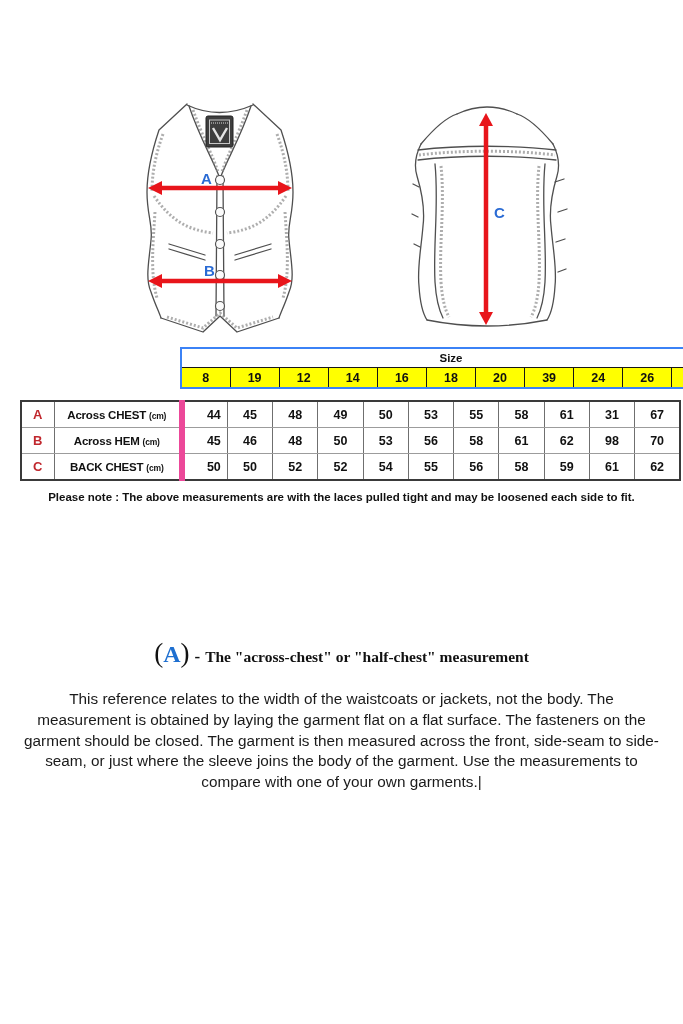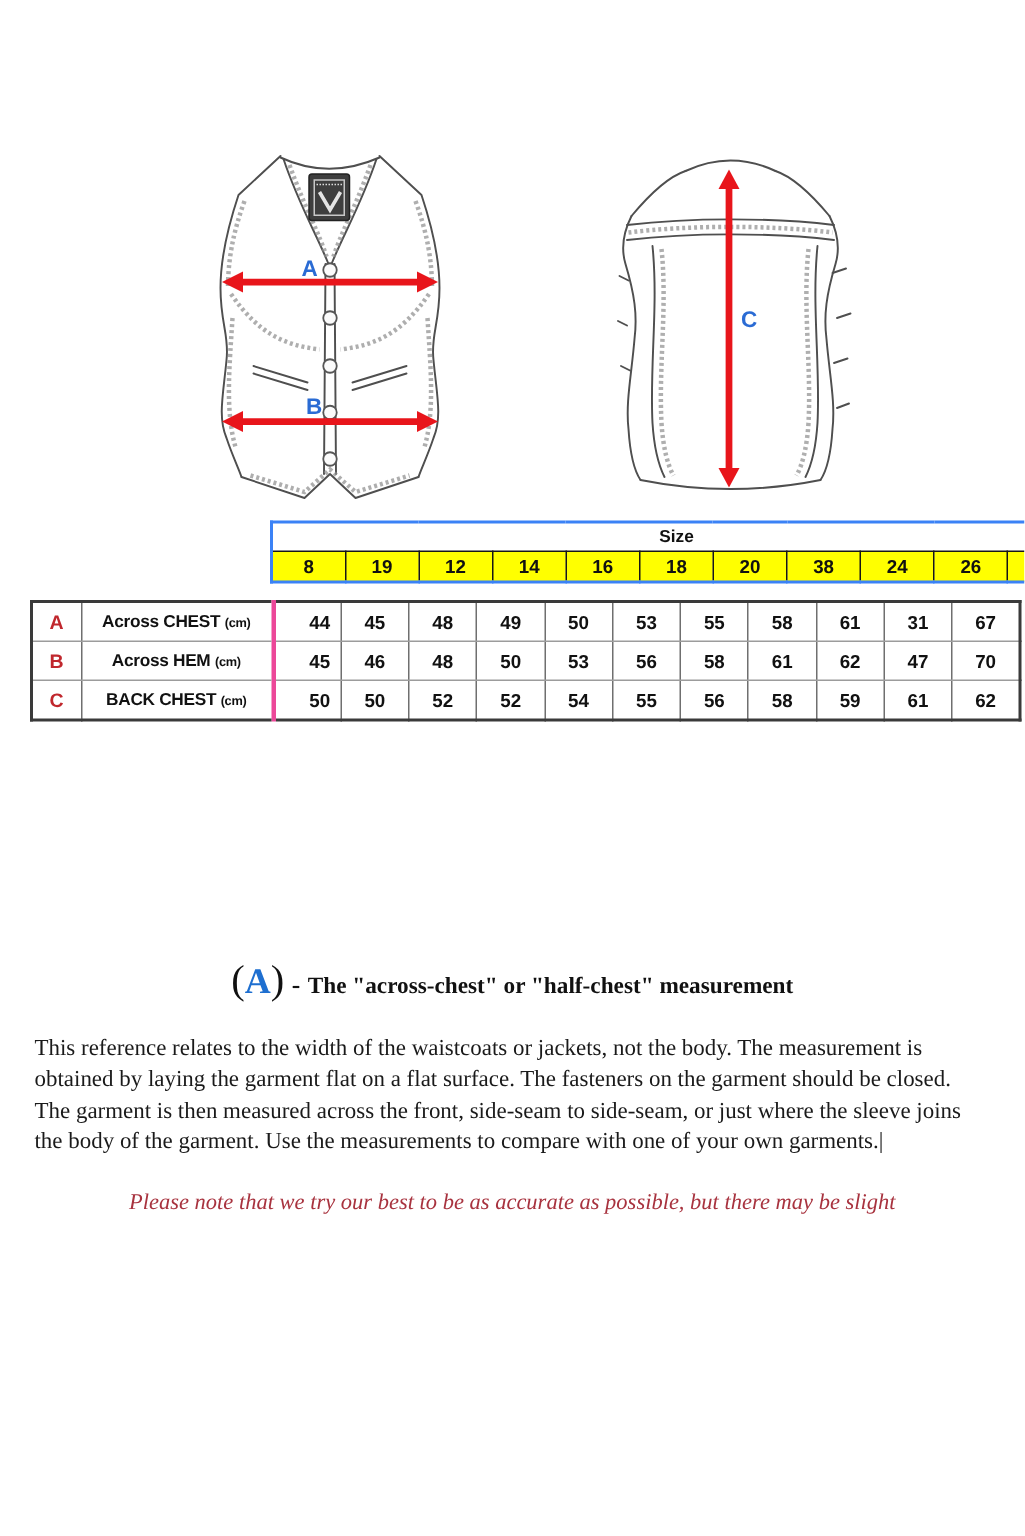--- a/index.html
+++ b/index.html
@@ -33,38 +33,38 @@
   }
   .meas-table td {
     border-left:1px solid #6f6f6f; border-right:1px solid #6f6f6f;
     border-top:1px solid #9c9c9c; border-bottom:1px solid #9c9c9c;
     height:25px; text-align:center; vertical-align:middle; padding:0;
     font-weight:bold; font-size:12.5px; color:#111; background:#fff;
   }
   .meas-table td.letter { color:#c0272d; font-size:13px; }
   .meas-table td.rowlabel { font-size:11.5px; letter-spacing:-0.2px;border-radius:13px; }
   .meas-table td.rowlabel .unit { font-size:8.5px; }
-  .meas-table td.first-val { border-left:3px solid #ec4899;padding-left:16px; }
+  .meas-table td.first-val { border-left:6px solid #ec4899;padding-left:16px; }
 
   
   .fit-note {
     position:absolute; top:491px; left:0; width:683px; text-align:center;
     font-weight:bold; font-size:11.5px; color:#111;
   }
   .exp-heading {
     position:absolute; top:638px; left:0; width:683px; text-align:center;
     font-family:"Liberation Serif", serif; color:#111; white-space:nowrap;
   }
   .exp-heading .paren   { font-size:27px; }
   .exp-heading .hletter { font-size:24px; font-weight:bold; color:#1e6fd0; }
   .exp-heading .hdash   { font-size:17px; font-weight:bold; padding:0 5px; }
   .exp-heading .htext   { font-size:15.5px; font-weight:bold; }
   .exp-body {
-    position:absolute; top:689px; left:23px; width:637px; text-align:left;
-    font-family:Liberation Serif, serif; font-size:15.3px; line-height:1.36; color:#1a1a1a;
+    position:absolute; top:689px; left:23px; width:637px; text-align:center;
+    font-family:Liberation Sans, sans-serif; font-size:15.3px; line-height:1.36; color:#1a1a1a;
   }
   .exp-disc {
     position:absolute; top:792px; left:0; width:683px; text-align:center;
     font-family:"Liberation Serif", serif; font-style:italic;
     font-size:15px; line-height:1.38; color:#a8333f;
   }
 </style>
 </head>
 <body>
 
@@ -154,21 +154,21 @@
       <td class="size-title-cell" colspan="11">Size</td>
     </tr>
     <tr>
       <td class="size-val">8</td>
       <td class="size-val">19</td>
       <td class="size-val">12</td>
       <td class="size-val">14</td>
       <td class="size-val">16</td>
       <td class="size-val">18</td>
       <td class="size-val">20</td>
-      <td class="size-val">38</td>
+      <td class="size-val">39</td>
       <td class="size-val">24</td>
       <td class="size-val">26</td>
       <td class="size-val">28</td>
     </tr>
   </tbody>
     </table>
 
   <table class="meas-table">
     <colgroup>
       <col style="width:33px">
@@ -212,21 +212,21 @@
       </td>
       <td class="first-val">45</td>
       <td>46</td>
       <td>48</td>
       <td>50</td>
       <td>53</td>
       <td>56</td>
       <td>58</td>
       <td>61</td>
       <td>62</td>
-      <td>47</td>
+      <td>98</td>
       <td>70</td>
     </tr>
     <tr>
       <td class="letter">C</td>
       <td class="rowlabel">
         <span>BACK CHEST</span>
         <span class="unit">(cm)</span>
       </td>
       <td class="first-val">50</td>
       <td>50</td>
@@ -236,24 +236,24 @@
       <td>55</td>
       <td>56</td>
       <td>58</td>
       <td>59</td>
       <td>61</td>
       <td>62</td>
     </tr>
   </tbody>
     </table>
 
+  <div class="fit-note">Please note : The above measurements are with the laces pulled tight and may be loosened each side to fit.</div>
 
   <div class="exp-heading">
     <span class="paren">(</span><span class="hletter">A</span><span class="paren">)</span><span class="hdash">-</span><span class="htext">The "across-chest" or "half-chest" measurement</span>
   </div>
 
   <div class="exp-body"><span>This reference relates to the width of the waistcoats or jackets, not the body. The measurement is obtained by laying the garment flat on a flat surface. The fasteners on the garment should be closed. The garment is then measured across the front, side-seam to side-seam, or just where the sleeve joins the body of the garment. Use the measurements to compare with one of your own garments.</span><span>|</span></div>
 
   <div class="exp-disc">
-    <div>Please note that we try our best to be as accurate as possible, but there may  be slight</div>
   </div>
 
 </div>
 
 </body></html>

